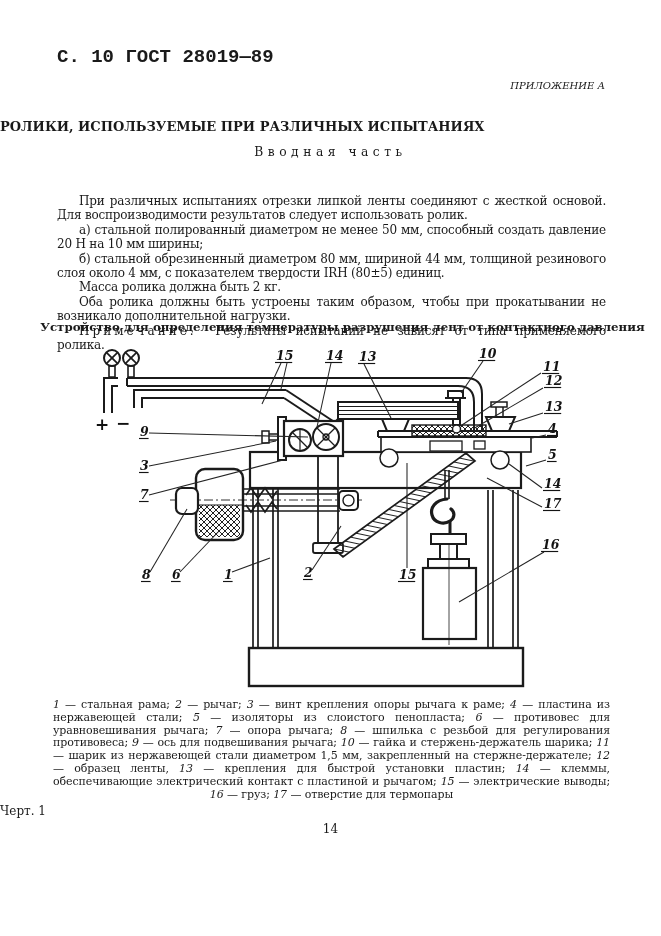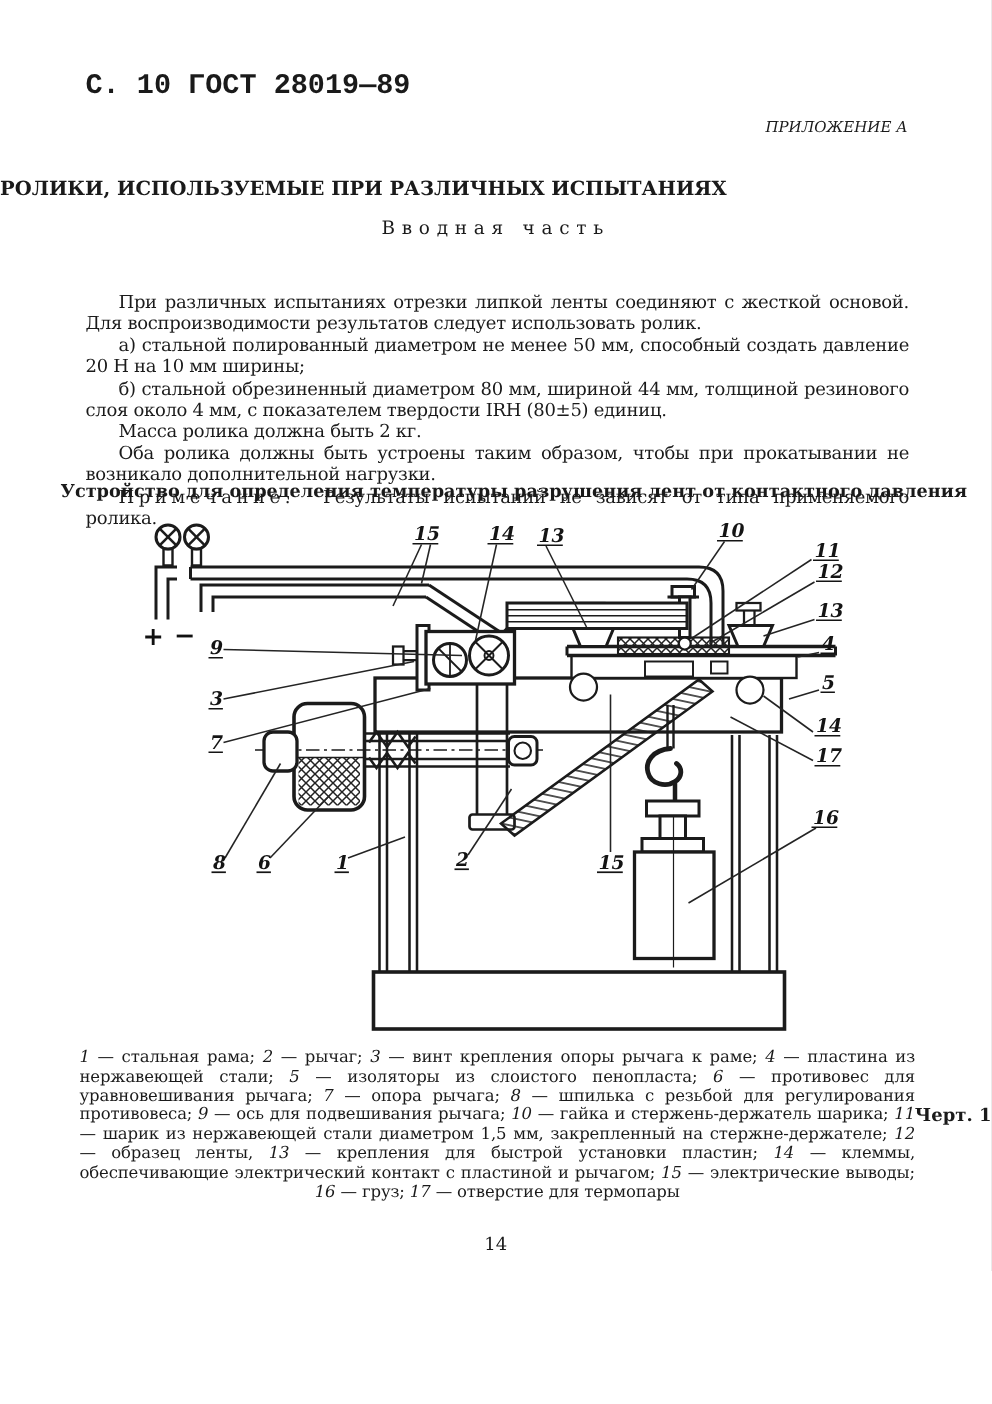--- a/index.html
+++ b/index.html
@@ -12,21 +12,21 @@
   .bodytext{position:absolute;top:169px;left:57px;width:549px;font-size:12px;line-height:14.4px;
             text-align:justify;letter-spacing:-0.2px;margin-top:25px;}
   .bodytext p{margin:0;text-indent:22px;}
   .note{margin-top:3px;}
   .spaced{letter-spacing:3px;}
   .figcaption{position:absolute;top:320px;left:0;width:100%;text-align:center;font-weight:bold;font-size:11.8px;padding-left:12px;}
   svg.diagram{position:absolute;top:340px;left:0;width:661px;height:350px;}
   .legend{position:absolute;top:699px;left:53px;width:557px;font-size:11px;line-height:12.8px;
           text-align:justify;text-align-last:center;letter-spacing:-0.1px;}
   .legend i{font-style:italic;}
-  .fignum{position:absolute;top:736px;left:0;width:100%;text-align:right;font-size:12px;font-weight:bold;}
+  .fignum{position:absolute;top:804px;left:0;width:100%;text-align:left;font-size:12px;}
   .pagenum{position:absolute;top:822px;left:0;width:100%;text-align:center;font-size:12px;}
   .polarity{font-family:"DejaVu Serif",serif;font-weight:bold;font-size:17px;fill:#111;}
   .callout{font-family:"DejaVu Serif",serif;font-style:italic;font-weight:bold;font-size:12.5px;fill:#141414;}
   .leader{stroke:#242424;stroke-width:1.05;fill:none;}
   .callout-underline{stroke:#141414;stroke-width:1.15;}
 </style>
 </head>
 <body>
 
 <div class="page">

